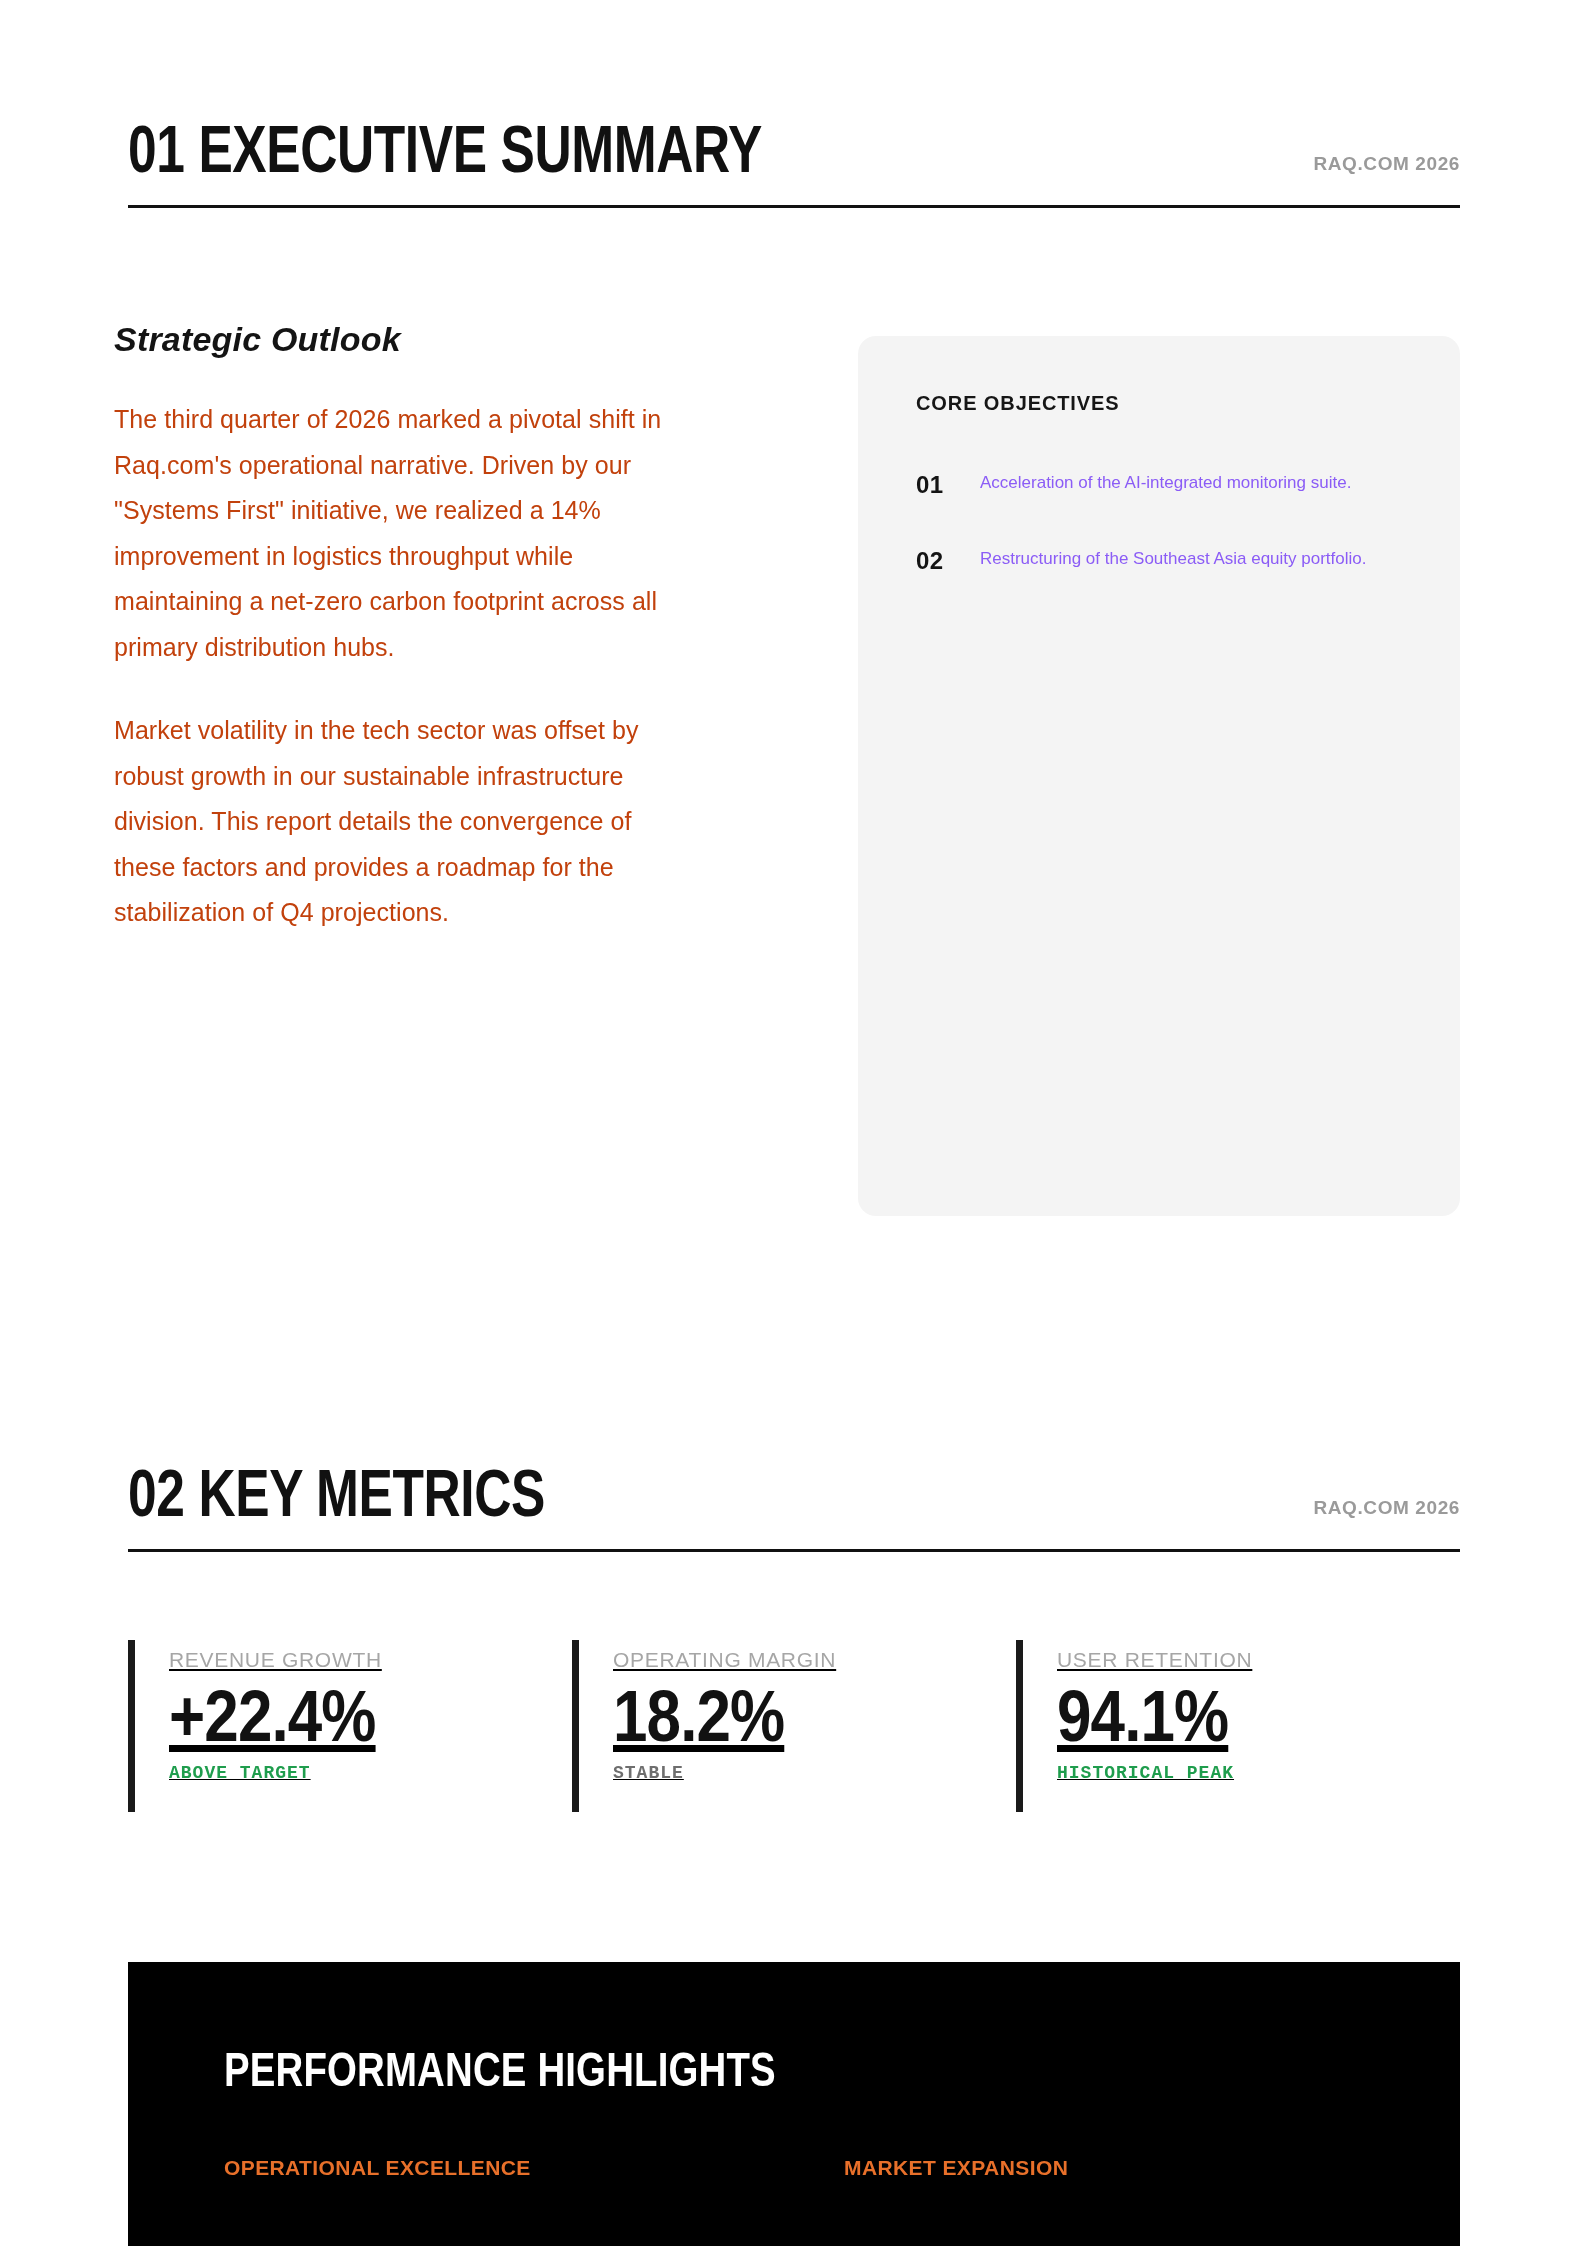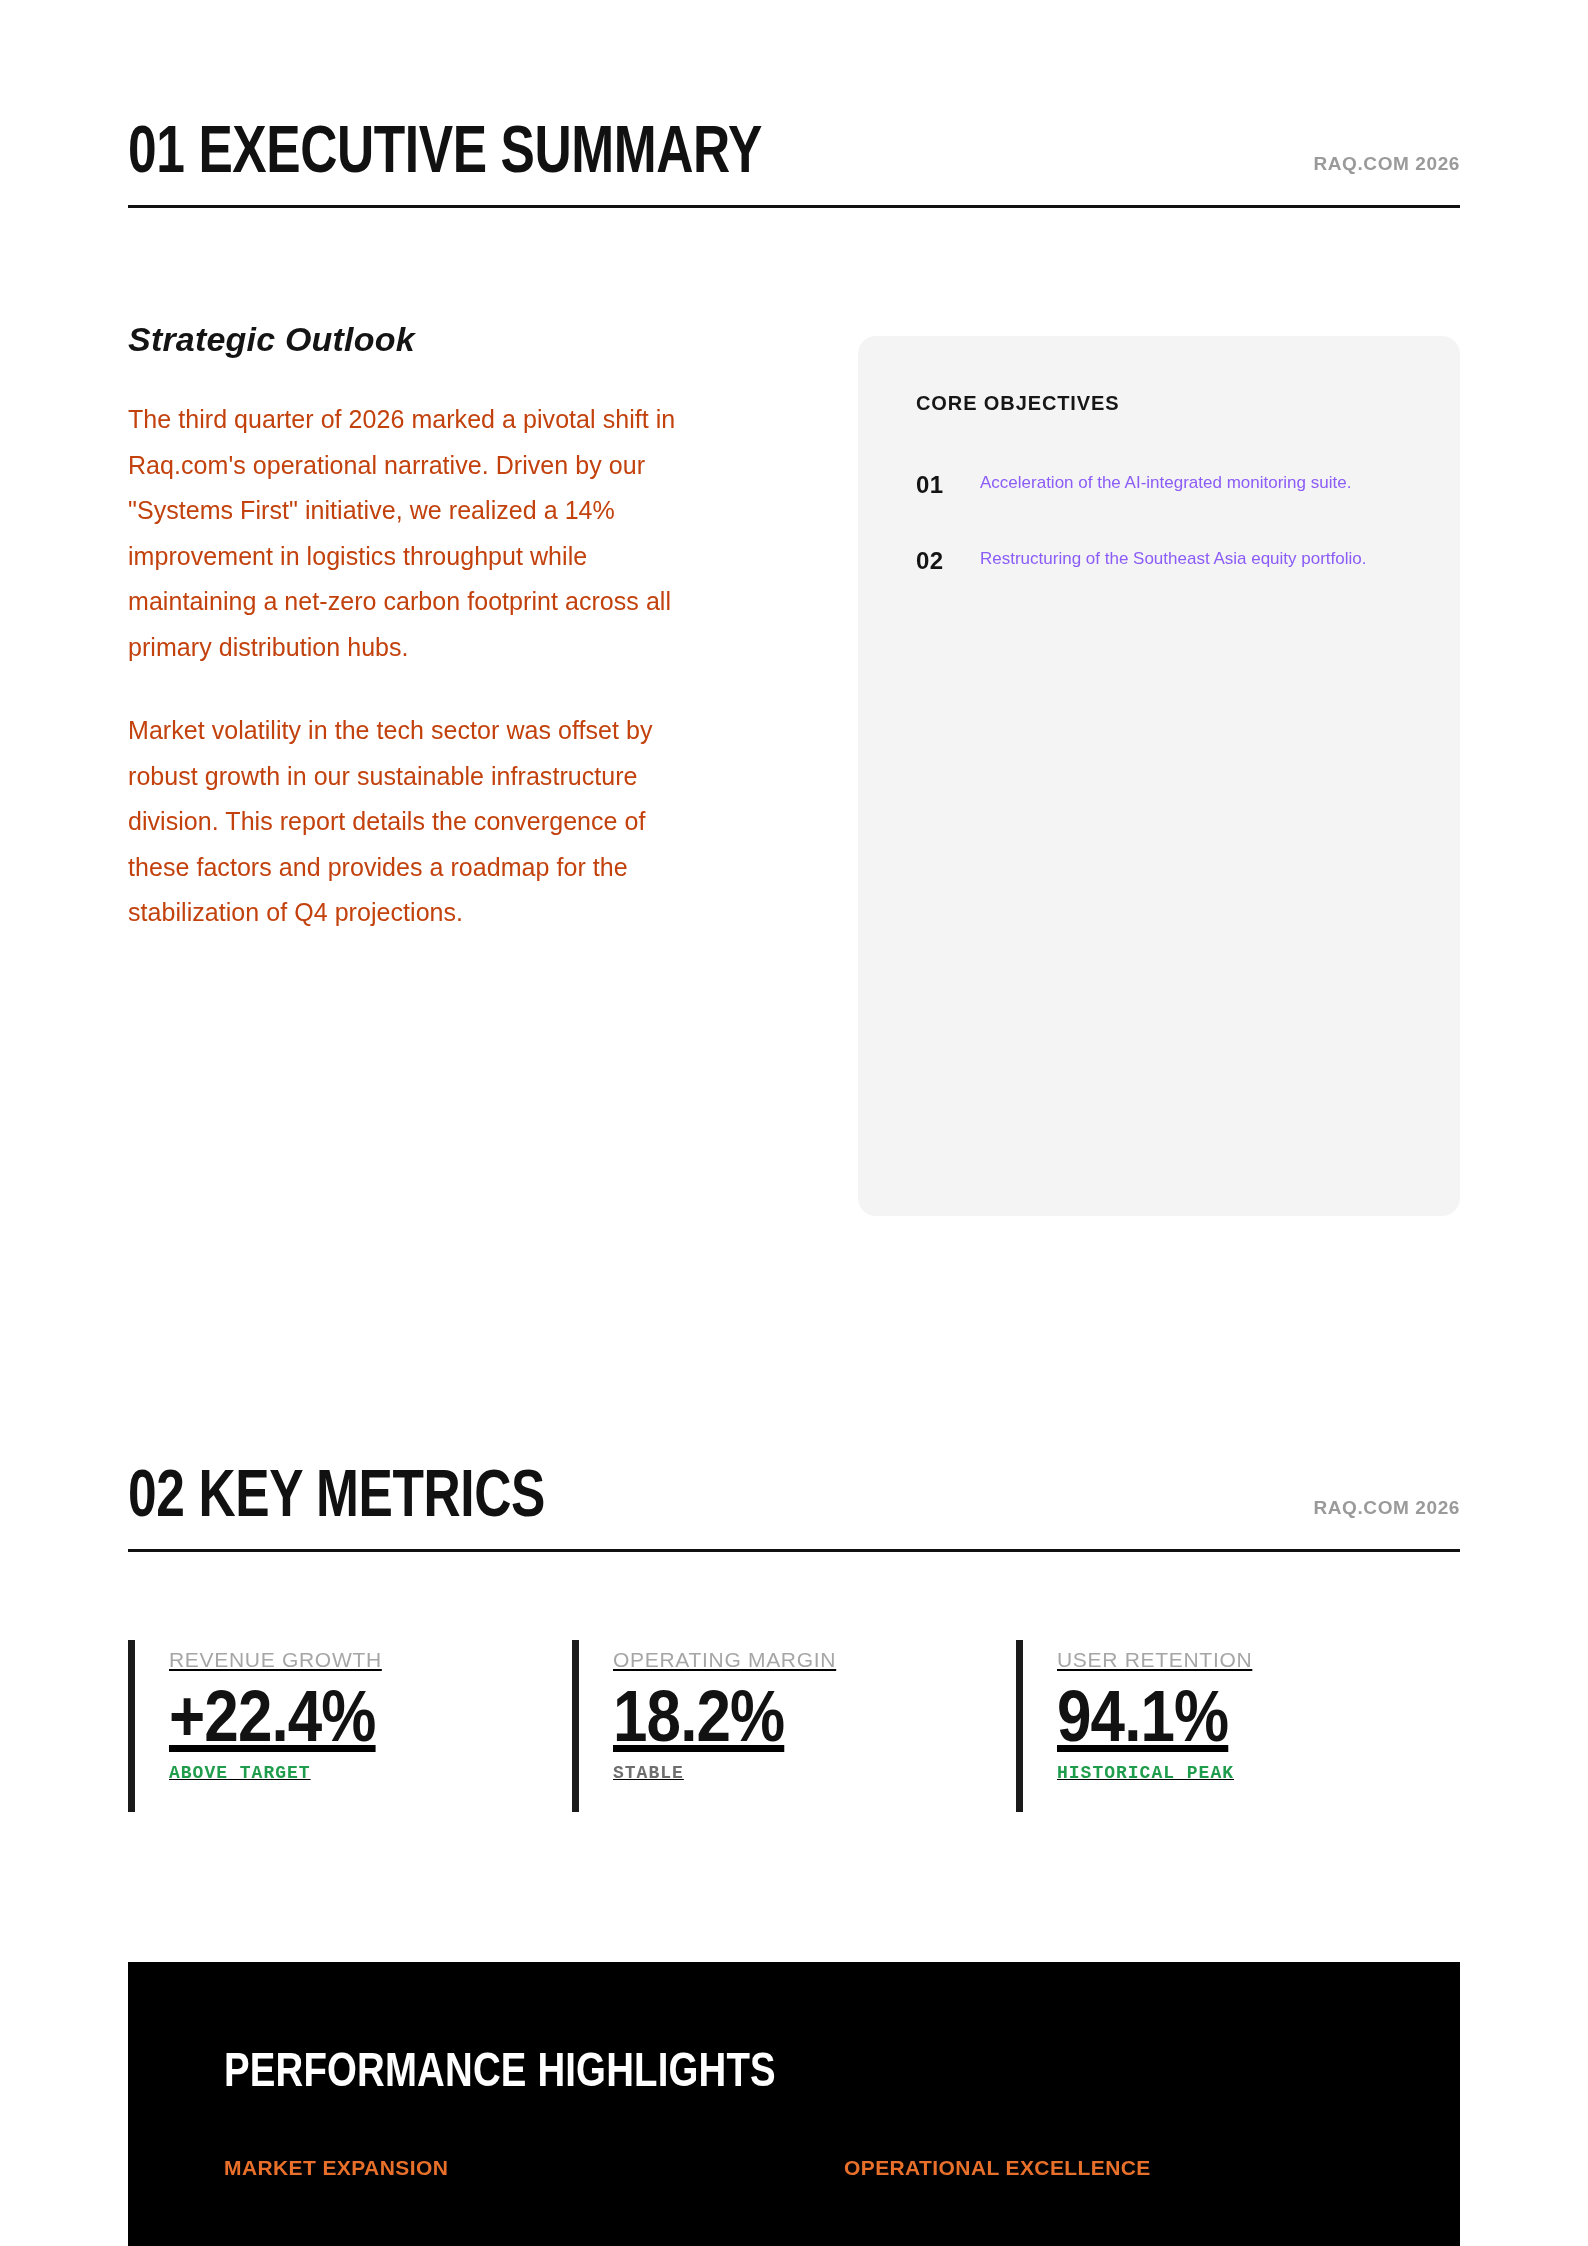--- a/index.html
+++ b/index.html
@@ -55,21 +55,21 @@
     height: 3px;
     background: #111111;
     width: 100%;
   }
 
   
   #exec-header { top: 118px; }
 
   .exec-body {
     position: absolute;
-    left: 128px;
+    left: 114px;
     top: 320px;
     width: 1332px;
     display: flex;
     gap: 0;
   }
   .exec-left { width: 620px; padding-right: 40px; }
 
   .sub-title {
     font-family: "Liberation Sans Narrow", "Liberation Sans", sans-serif;
     font-weight: 700;
@@ -270,21 +270,21 @@
       <div class="metric-value">94.1%</div>
       <div class="metric-status status-green">HISTORICAL PEAK</div>
     </div>
 
   </div>
 
   <div class="highlights">
     <div class="highlights-title">PERFORMANCE HIGHLIGHTS</div>
     <div class="highlights-cols">
       <div class="hl-col">
+        <div class="hl-col-title">OPERATIONAL EXCELLENCE</div>
+      </div>
+      <div class="hl-col">
         <div class="hl-col-title">MARKET EXPANSION</div>
       </div>
-      <div class="hl-col">
-        <div class="hl-col-title">OPERATIONAL EXCELLENCE</div>
-      </div>
     </div>
   </div>
 
 </div>
 
 </body></html>

